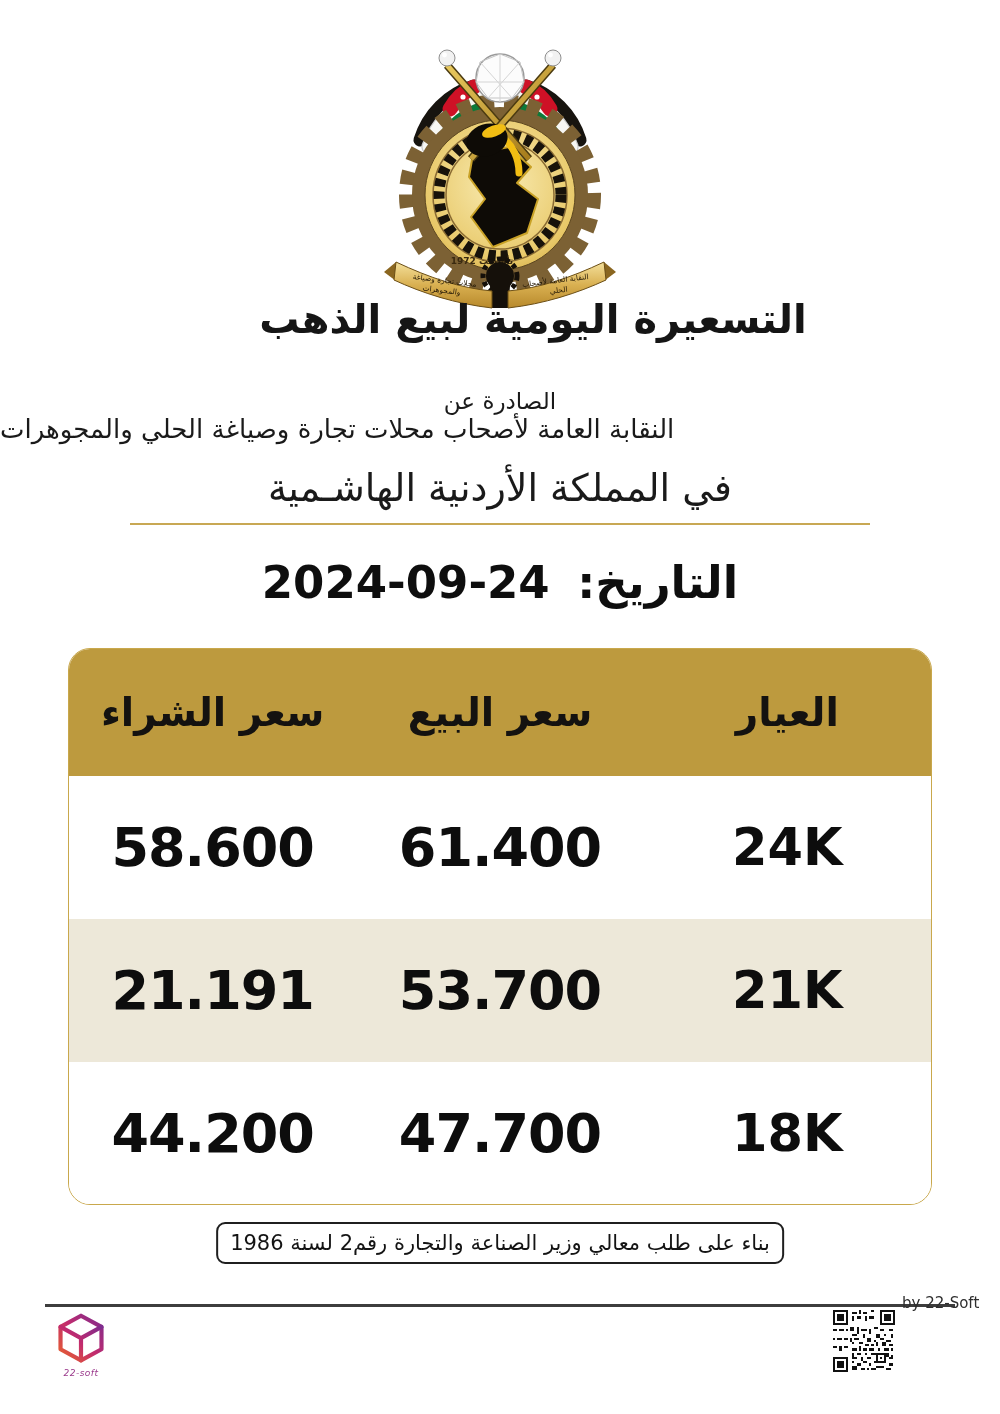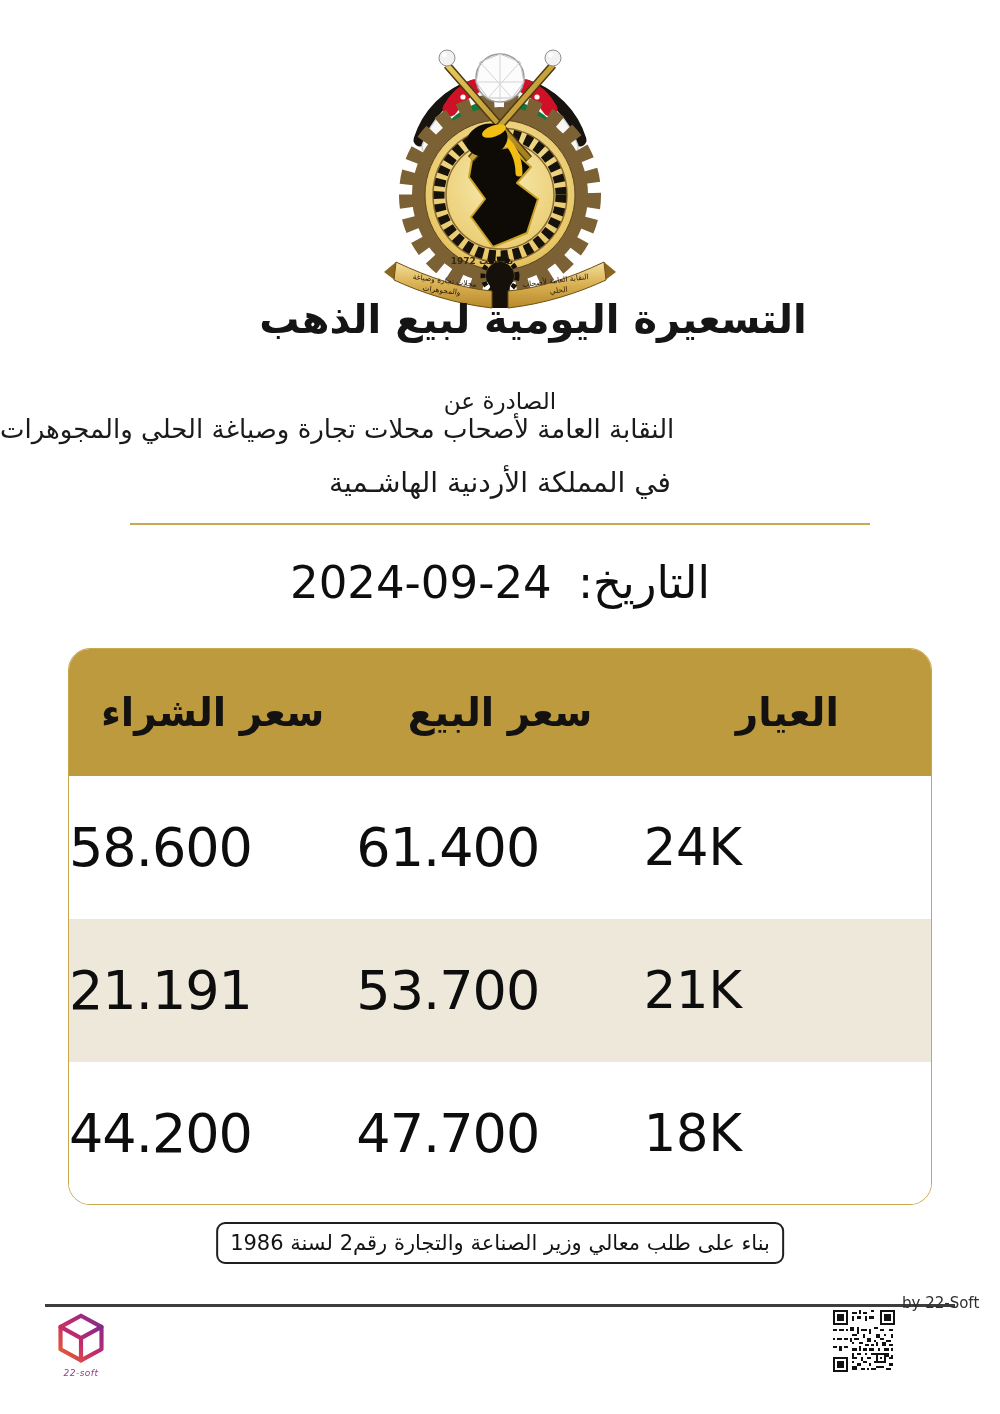--- a/index.html
+++ b/index.html
@@ -15,49 +15,49 @@
   .issued{
     position:absolute;left:0;top:388px;width:100%;text-align:center;
     font-size:23px;color:#1a1a1a;
   }
   .issuer{
     position:absolute;left:0;top:414px;width:100%;text-align:left;
     font-size:26px;color:#1a1a1a;
   }
   .region{
     position:absolute;left:0;top:466px;width:100%;text-align:center;
-    font-size:28px;color:#1a1a1a;
+    font-size:38px;color:#1a1a1a;
   }
   .divider{
     position:absolute;left:130px;top:523px;width:740px;height:2px;background:#C8A854;
   }
   .date-line{
     position:absolute;left:0;top:556px;width:100%;text-align:center;
-    font-size:45px;font-weight:400;color:#0e0e0e;
+    font-size:45px;font-weight:700;color:#0e0e0e;
   }
   .date-line span{padding:0 6px;}
   .price-table{
     position:absolute;left:68px;top:648px;width:864px;height:557px;
     border:1.5px solid #C9A84C;border-radius:22px;overflow:hidden;background:#fff;
     box-sizing:border-box;
   }
   .thead{
     height:127px;background:#BD9A3E;display:grid;grid-template-columns:1fr 1fr 1fr;
     direction:rtl;align-items:center;
   }
   .th{
     text-align:center;font-size:39px;font-weight:700;color:#141210;
   }
   .trow{
     height:143px;display:grid;grid-template-columns:1fr 1fr 1fr;direction:rtl;
     align-items:center;background:#ffffff;
   }
   .trow.alt{background:#EDE8D9;}
   .td{
-    text-align:left;font-size:54px;font-weight:400;color:#0d0d0d;letter-spacing:-1px;
+    text-align:center;font-size:54px;font-weight:700;color:#0d0d0d;letter-spacing:-1px;
   }
   .td.karat{font-size:51px;letter-spacing:0;}
   .note{
     position:absolute;left:50%;top:1222px;transform:translateX(-50%);
     border:2px solid #1f1f1f;border-radius:9px;padding:7px 12px;
     font-size:21px;color:#141414;white-space:nowrap;background:#fff;
   }
   .footer-rule{
     position:absolute;left:45px;top:1304px;width:910px;height:3px;background:#3d3d3d;
   }

